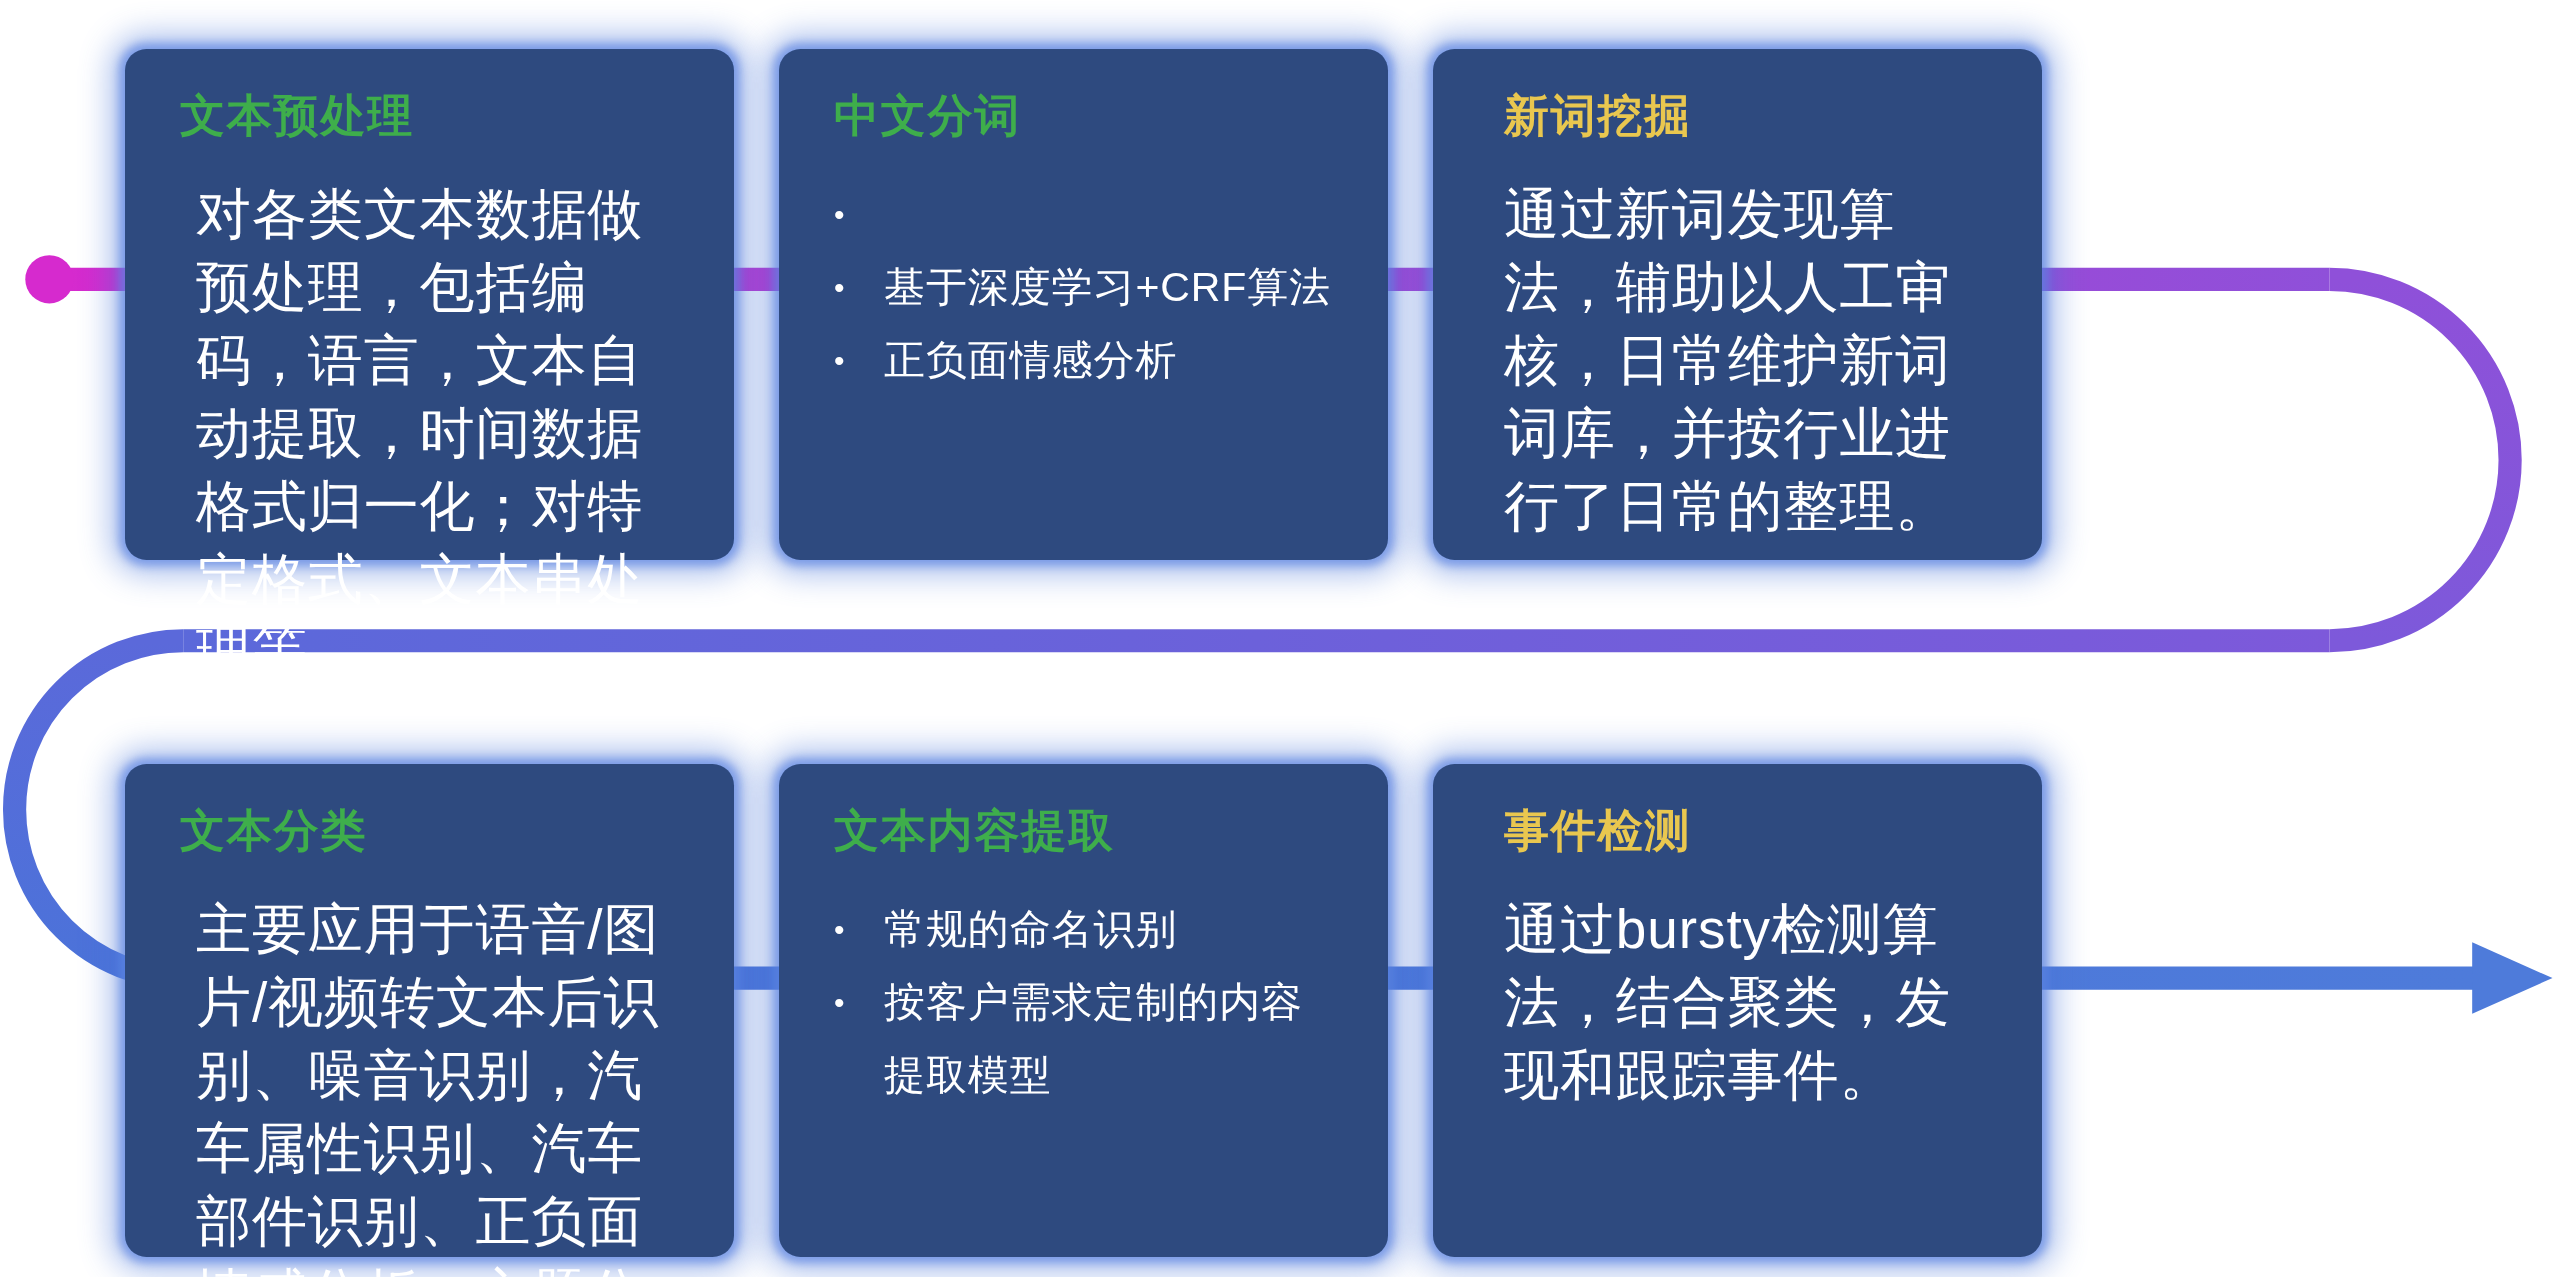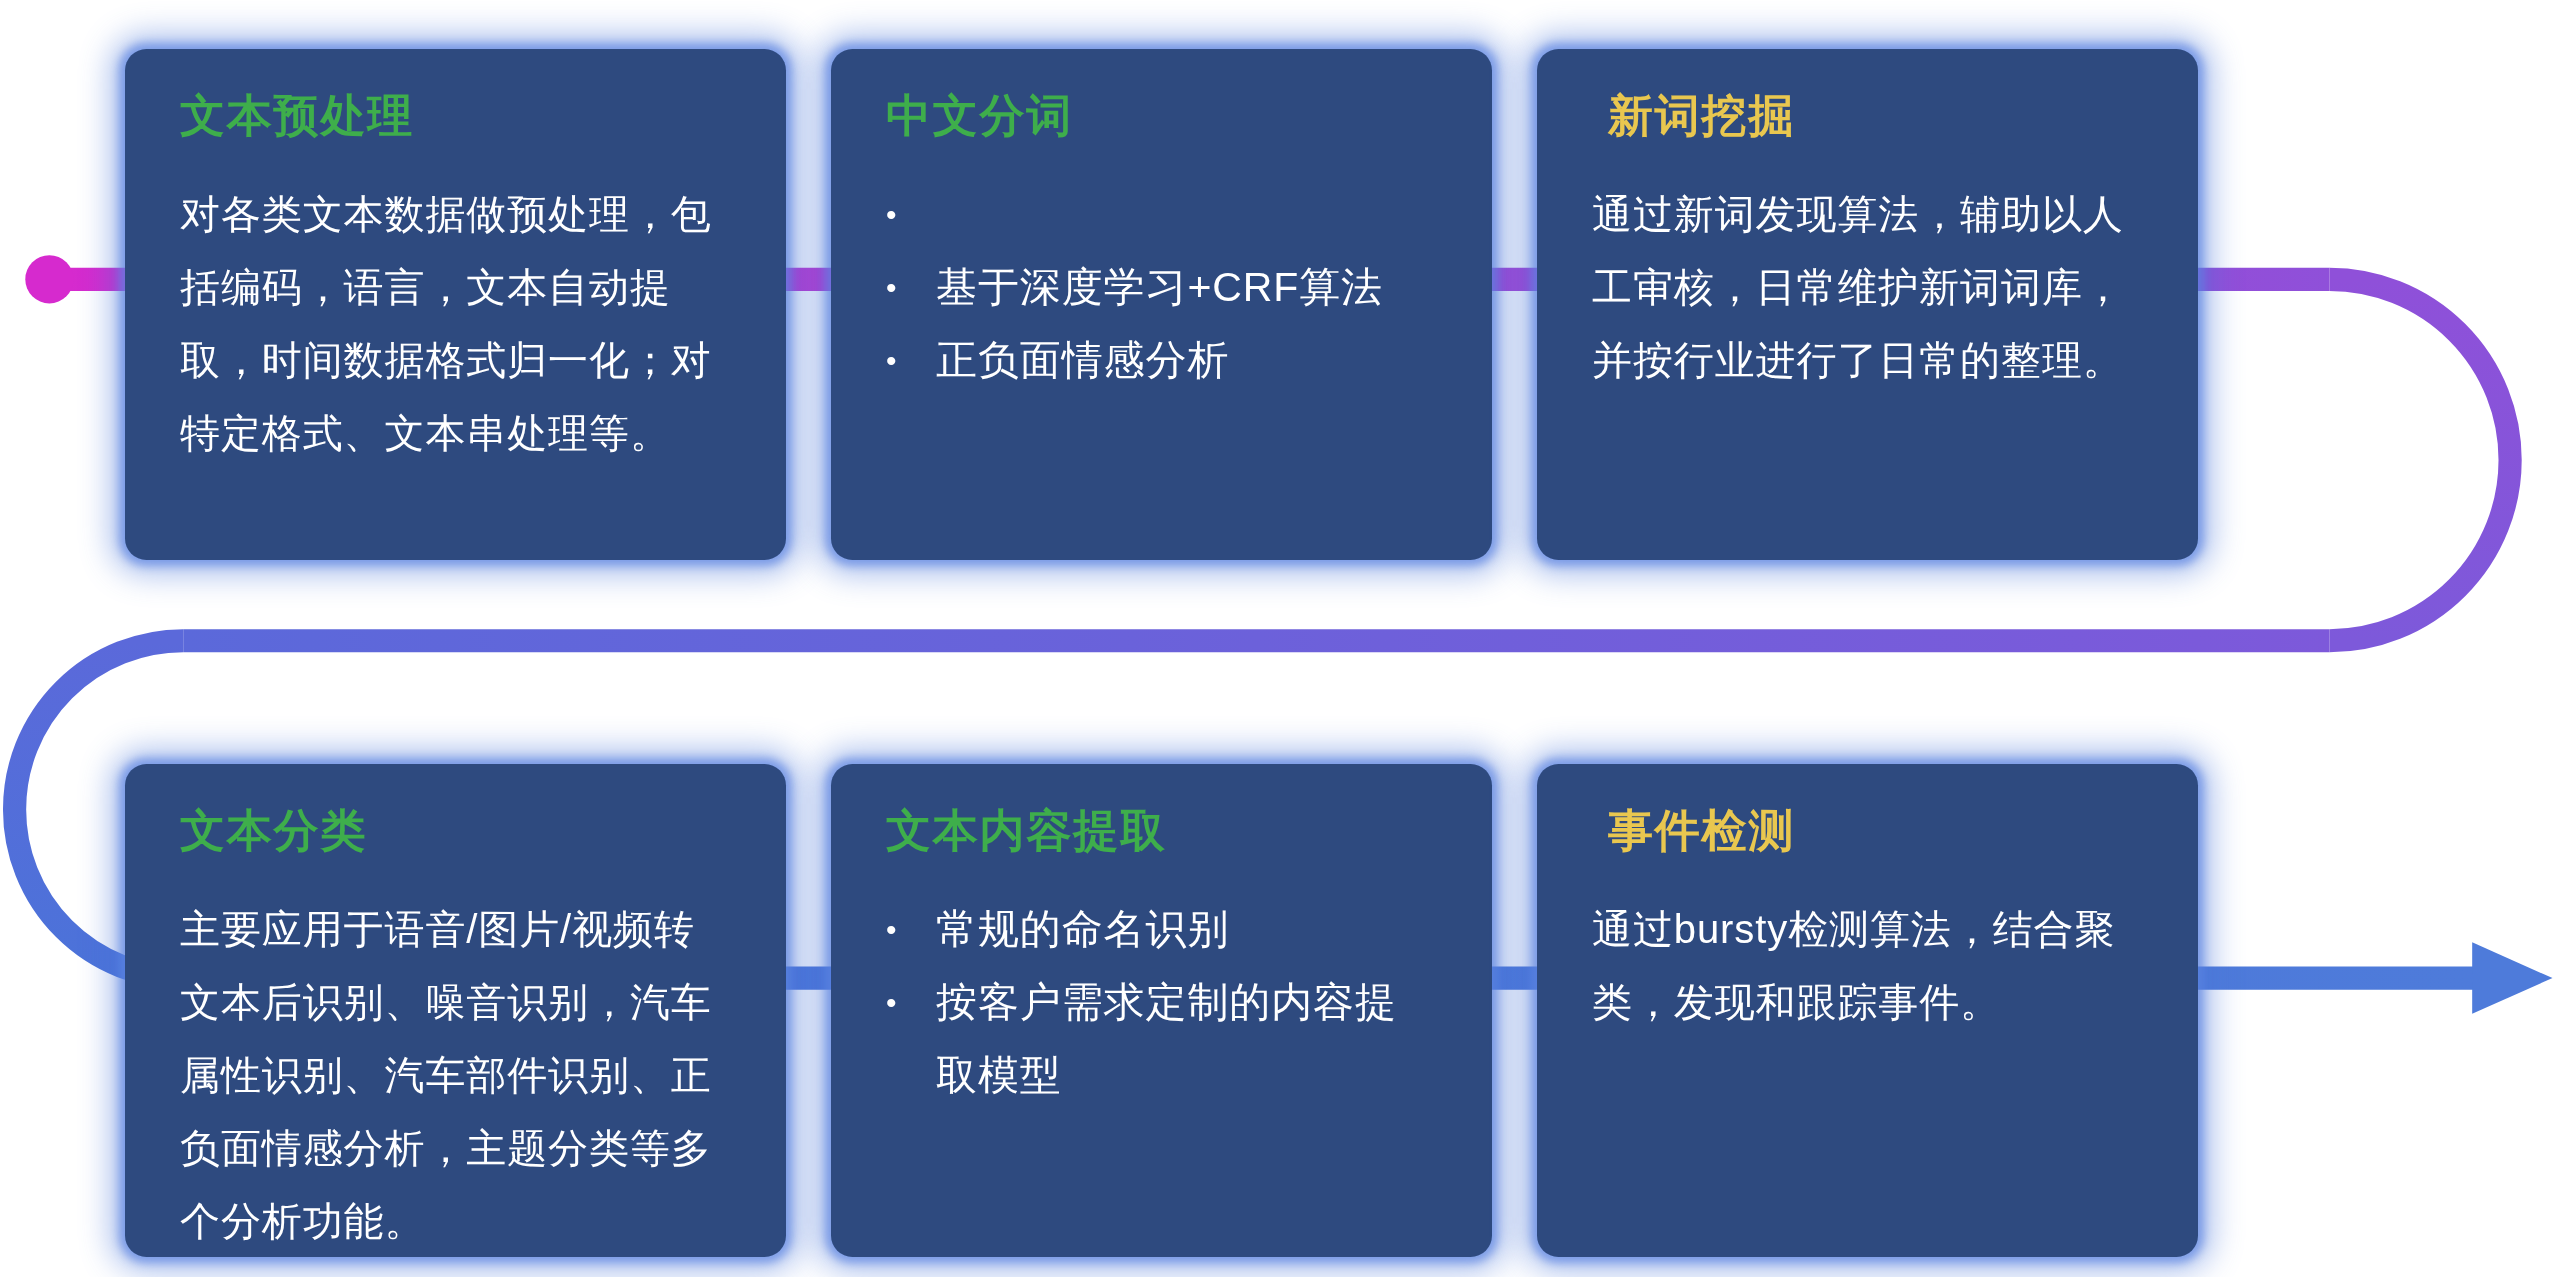--- a/index.html
+++ b/index.html
@@ -25,43 +25,43 @@
   .row {
     position: absolute;
     left: 125px;
     display: flex;
     gap: 45px;
     z-index: 1;
   }
   .row-top { top: 49px; }
   .row-bottom { top: 764px; }
   .card {
-    width: 661px;
+    width: 609px;
     box-sizing: border-box;
     background: #2e4a7f;
     border-radius: 21.4px;
     padding: 41px 55px 36px 55px;
     box-shadow: 0 0 9px 5.4px rgba(92, 132, 226, 0.65),
                 0 0 30px 14.3px rgba(74, 117, 217, 0.45);
   }
   .row-top .card { height: 511px; }
   .row-bottom .card { height: 493px; }
   .card-title {
     margin: 0 0 36px 0;
     font-size: 45px;
     font-weight: bold;
     letter-spacing: 1.8px;
     line-height: 1.15;
   }
   .title-green { color: #3eae4b; }
   .title-yellow { color: #e9c74f; margin-left: 16px; }
   .card-body {
-    margin: 0;
+    margin: 16px;
     color: #ffffff;
-    font-size: 40px;
+    font-size: 55px;
     line-height: 73px;
     letter-spacing: 0.9px;
   }
   .bullet-list {
     list-style: none;
     margin: 0;
     padding: 0;
   }
   .bullet-item {
     display: flex;

